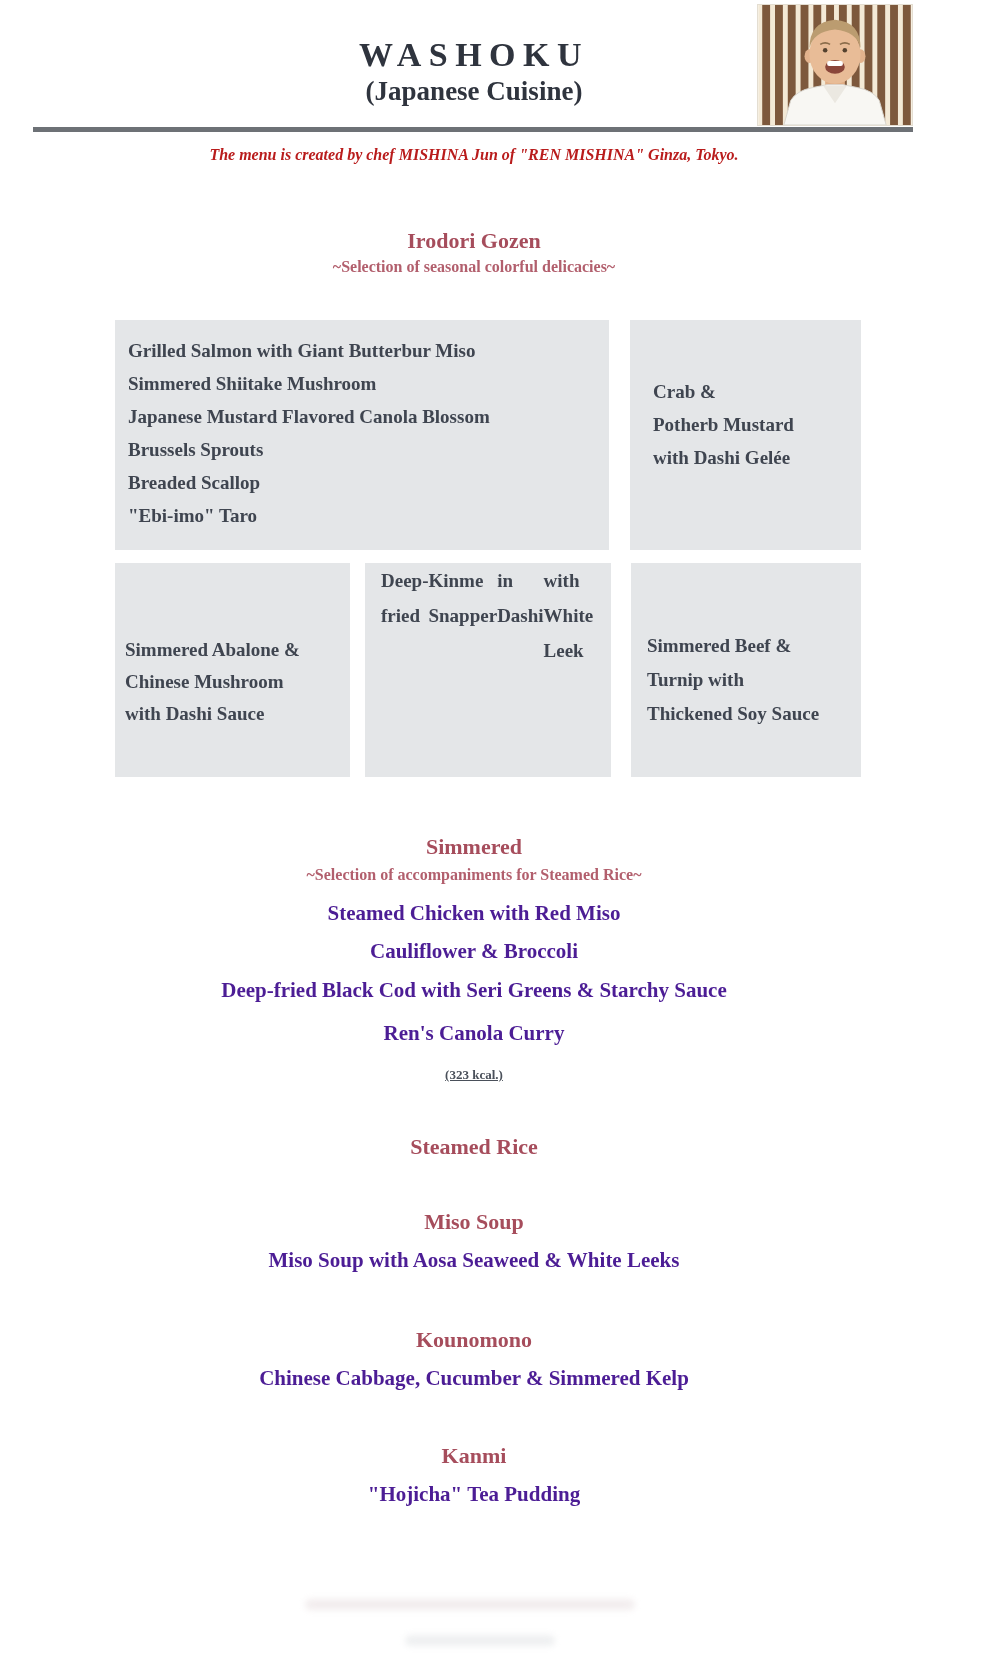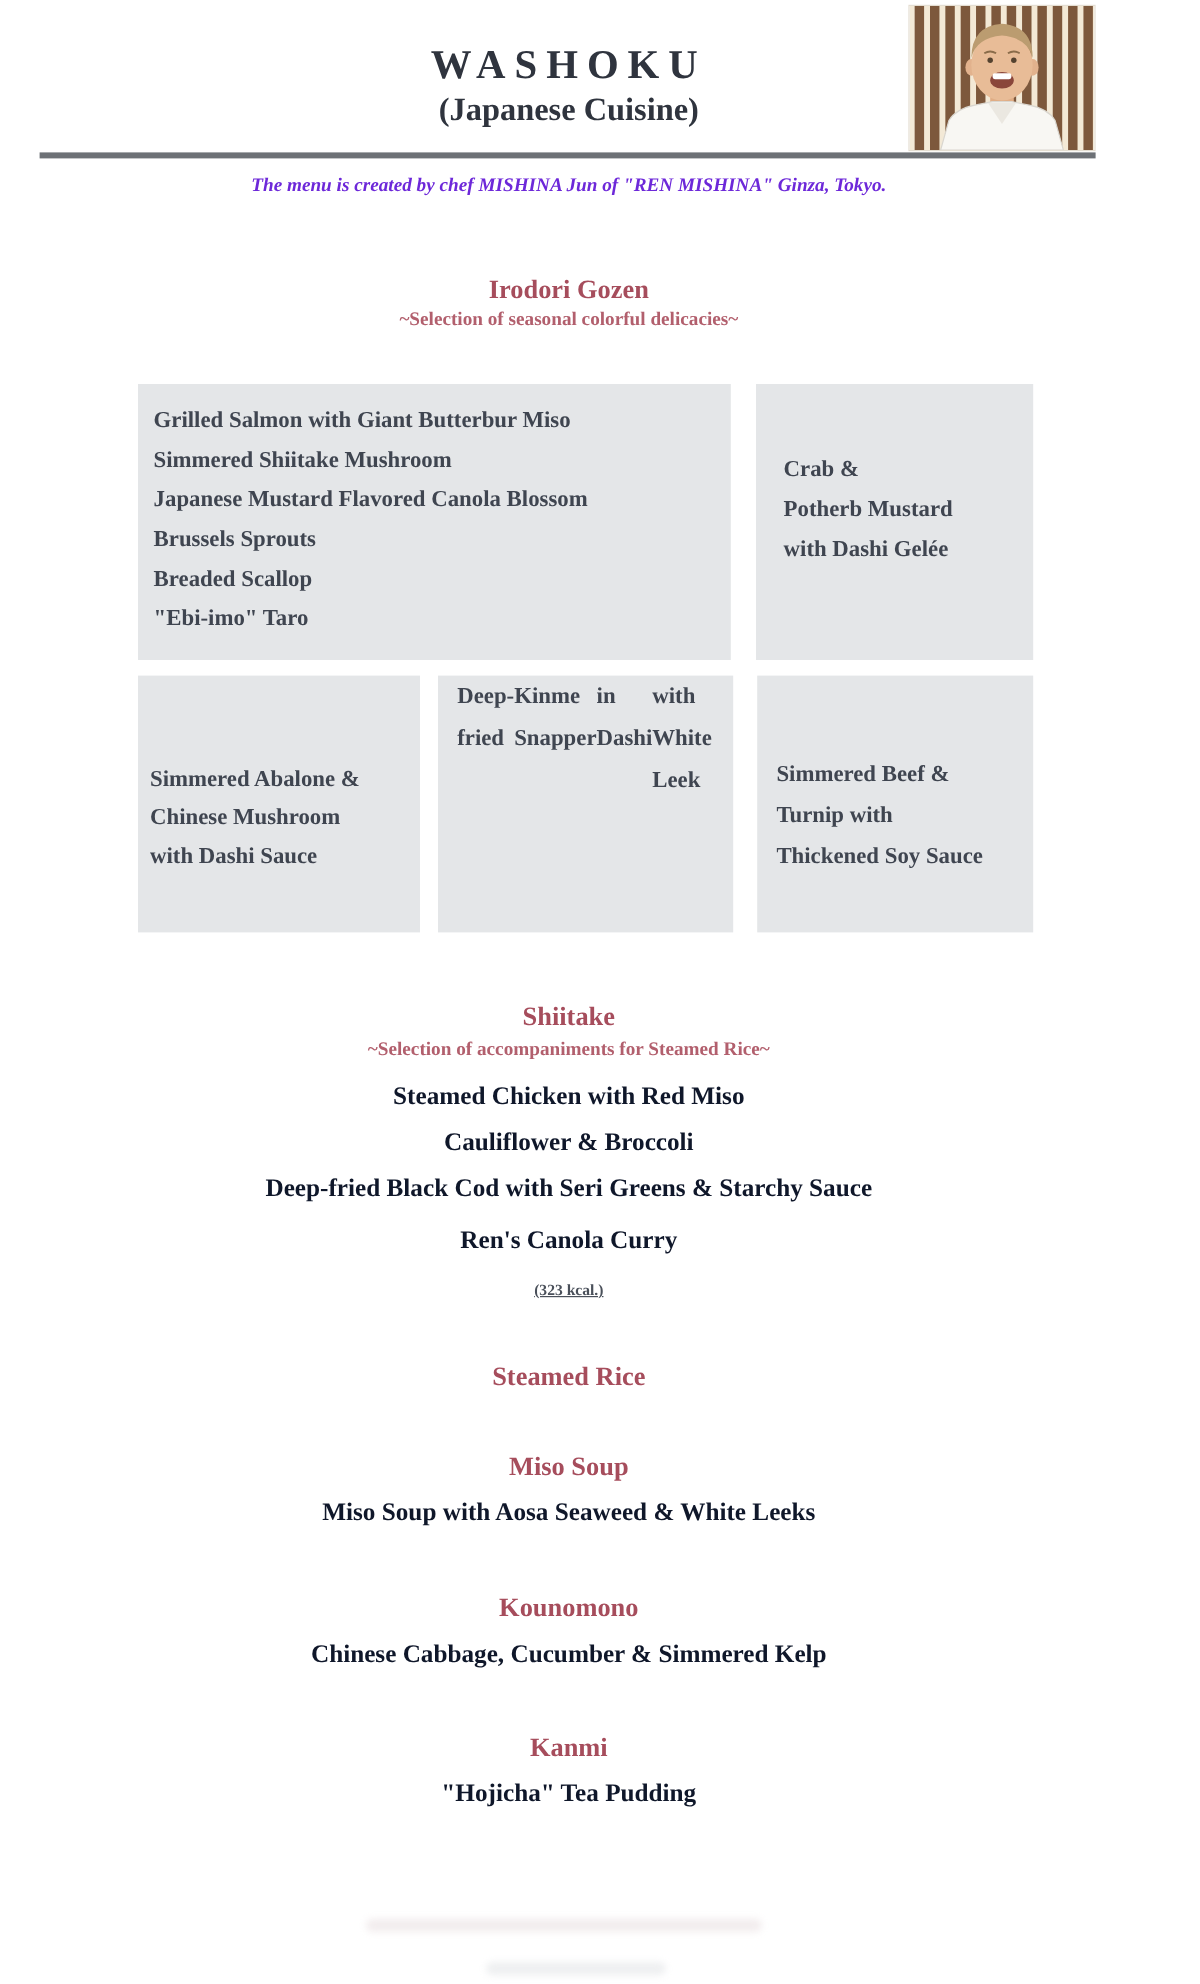--- a/index.html
+++ b/index.html
@@ -8,26 +8,26 @@
     font-family:"Liberation Serif","DejaVu Serif",serif;color:#3c424c;
   }
   
   .title-wrap{position:absolute;left:35px;top:36px;width:878px;text-align:center;}
   .main-title{margin:0;font-size:34px;font-weight:700;letter-spacing:0.22em;color:#2f343e;}
   .main-subtitle{margin-top:2px;font-size:27px;font-weight:700;color:#2f343e;}
   .chef-photo{position:absolute;left:757px;top:4px;width:156px;height:122px;border:1px solid #e4ded2;box-sizing:border-box;}
   .chef-photo svg{display:block;width:100%;height:100%;}
   .rule{position:absolute;left:33px;top:127px;width:880px;height:5px;background:#6d7176;}
   .credit{position:absolute;left:35px;top:146px;width:878px;text-align:center;
-          font-style:italic;font-weight:700;font-size:16px;color:#6d28d9;}
+          font-style:italic;font-weight:700;font-size:16px;color:#b91c1c;}
   
   .red-h,.red-sub,.body-line,.note{position:absolute;left:35px;width:878px;text-align:center;font-weight:700;}
   .red-h{font-size:22px;color:#a64d5c;}
   .red-sub{font-size:16px;color:#b25f6d;}
-  .body-line{font-size:21px;color:#0f172a;}
+  .body-line{font-size:21px;color:#4c1d95;}
   .note{font-size:13px;color:#4a505a;}
   .t-irodori{top:228px;}      .t-irodori-sub{top:258px;}
   .t-dainomono{top:834px;}    .t-dain-sub{top:866px;}
   .t-item0{top:901px;} .t-item1{top:939px;} .t-item2{top:978px;} .t-item3{top:1021px;}
   .t-kcal{top:1067px;text-decoration:underline;}
   .t-rice{top:1134px;}
   .t-miso{top:1209px;}  .t-miso-item{top:1248px;}
   .t-kouno{top:1327px;} .t-kouno-item{top:1366px;}
   .t-kanmi{top:1443px;} .t-kanmi-item{top:1482px;}
   
@@ -128,21 +128,21 @@
         <div>with White Leek</div>
       </div>
       <div class="box box-e">
         <div>Simmered Beef &amp;</div>
         <div>Turnip with</div>
         <div>Thickened Soy Sauce</div>
       </div>
     </div>
   </div>
 
-  <div class="red-h t-dainomono">Shiitake</div>
+  <div class="red-h t-dainomono">Simmered</div>
   <div class="red-sub t-dain-sub">~Selection of accompaniments for Steamed Rice~</div>
   <div class="body-line t-item0">Steamed Chicken with Red Miso</div>
   <div class="body-line t-item1">Cauliflower &amp; Broccoli</div>
   <div class="body-line t-item2">Deep-fried Black Cod with Seri Greens &amp; Starchy Sauce</div>
   <div class="body-line t-item3">Ren's Canola Curry</div>
   <div class="note t-kcal">(323 kcal.)</div>
 
   <div class="red-h t-rice">Steamed Rice</div>
 
   <div class="red-h t-miso">Miso Soup</div>

